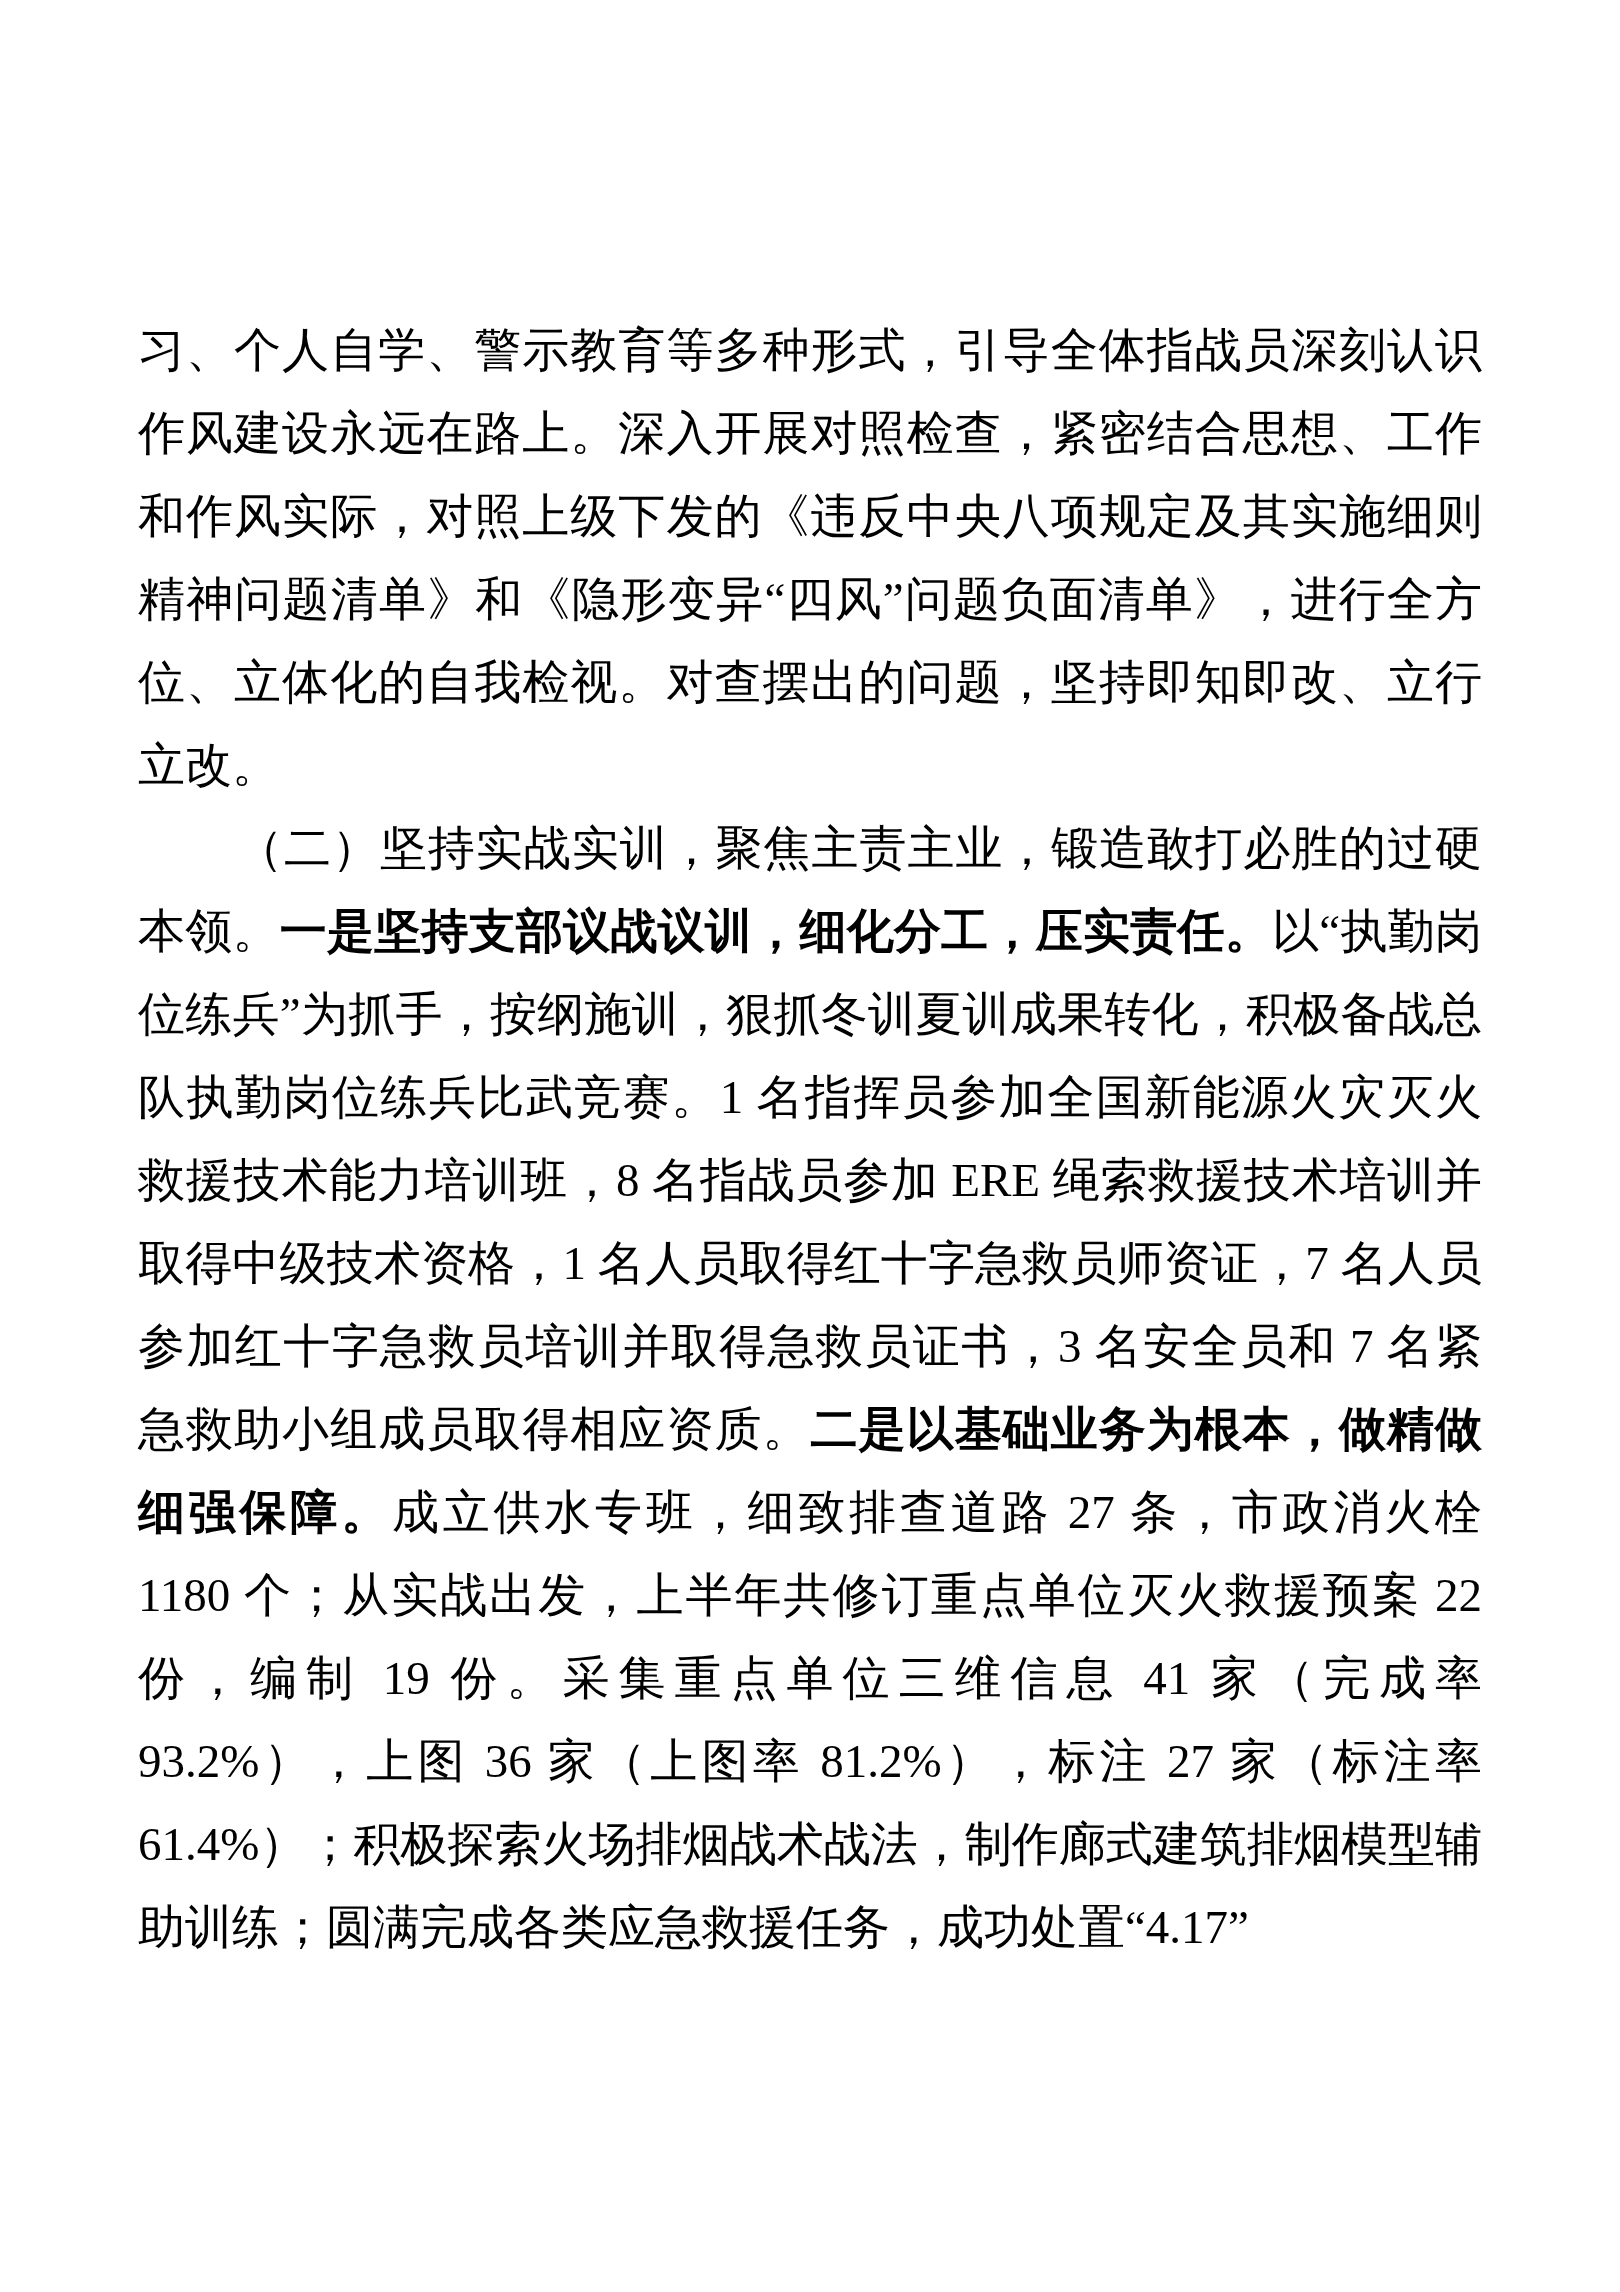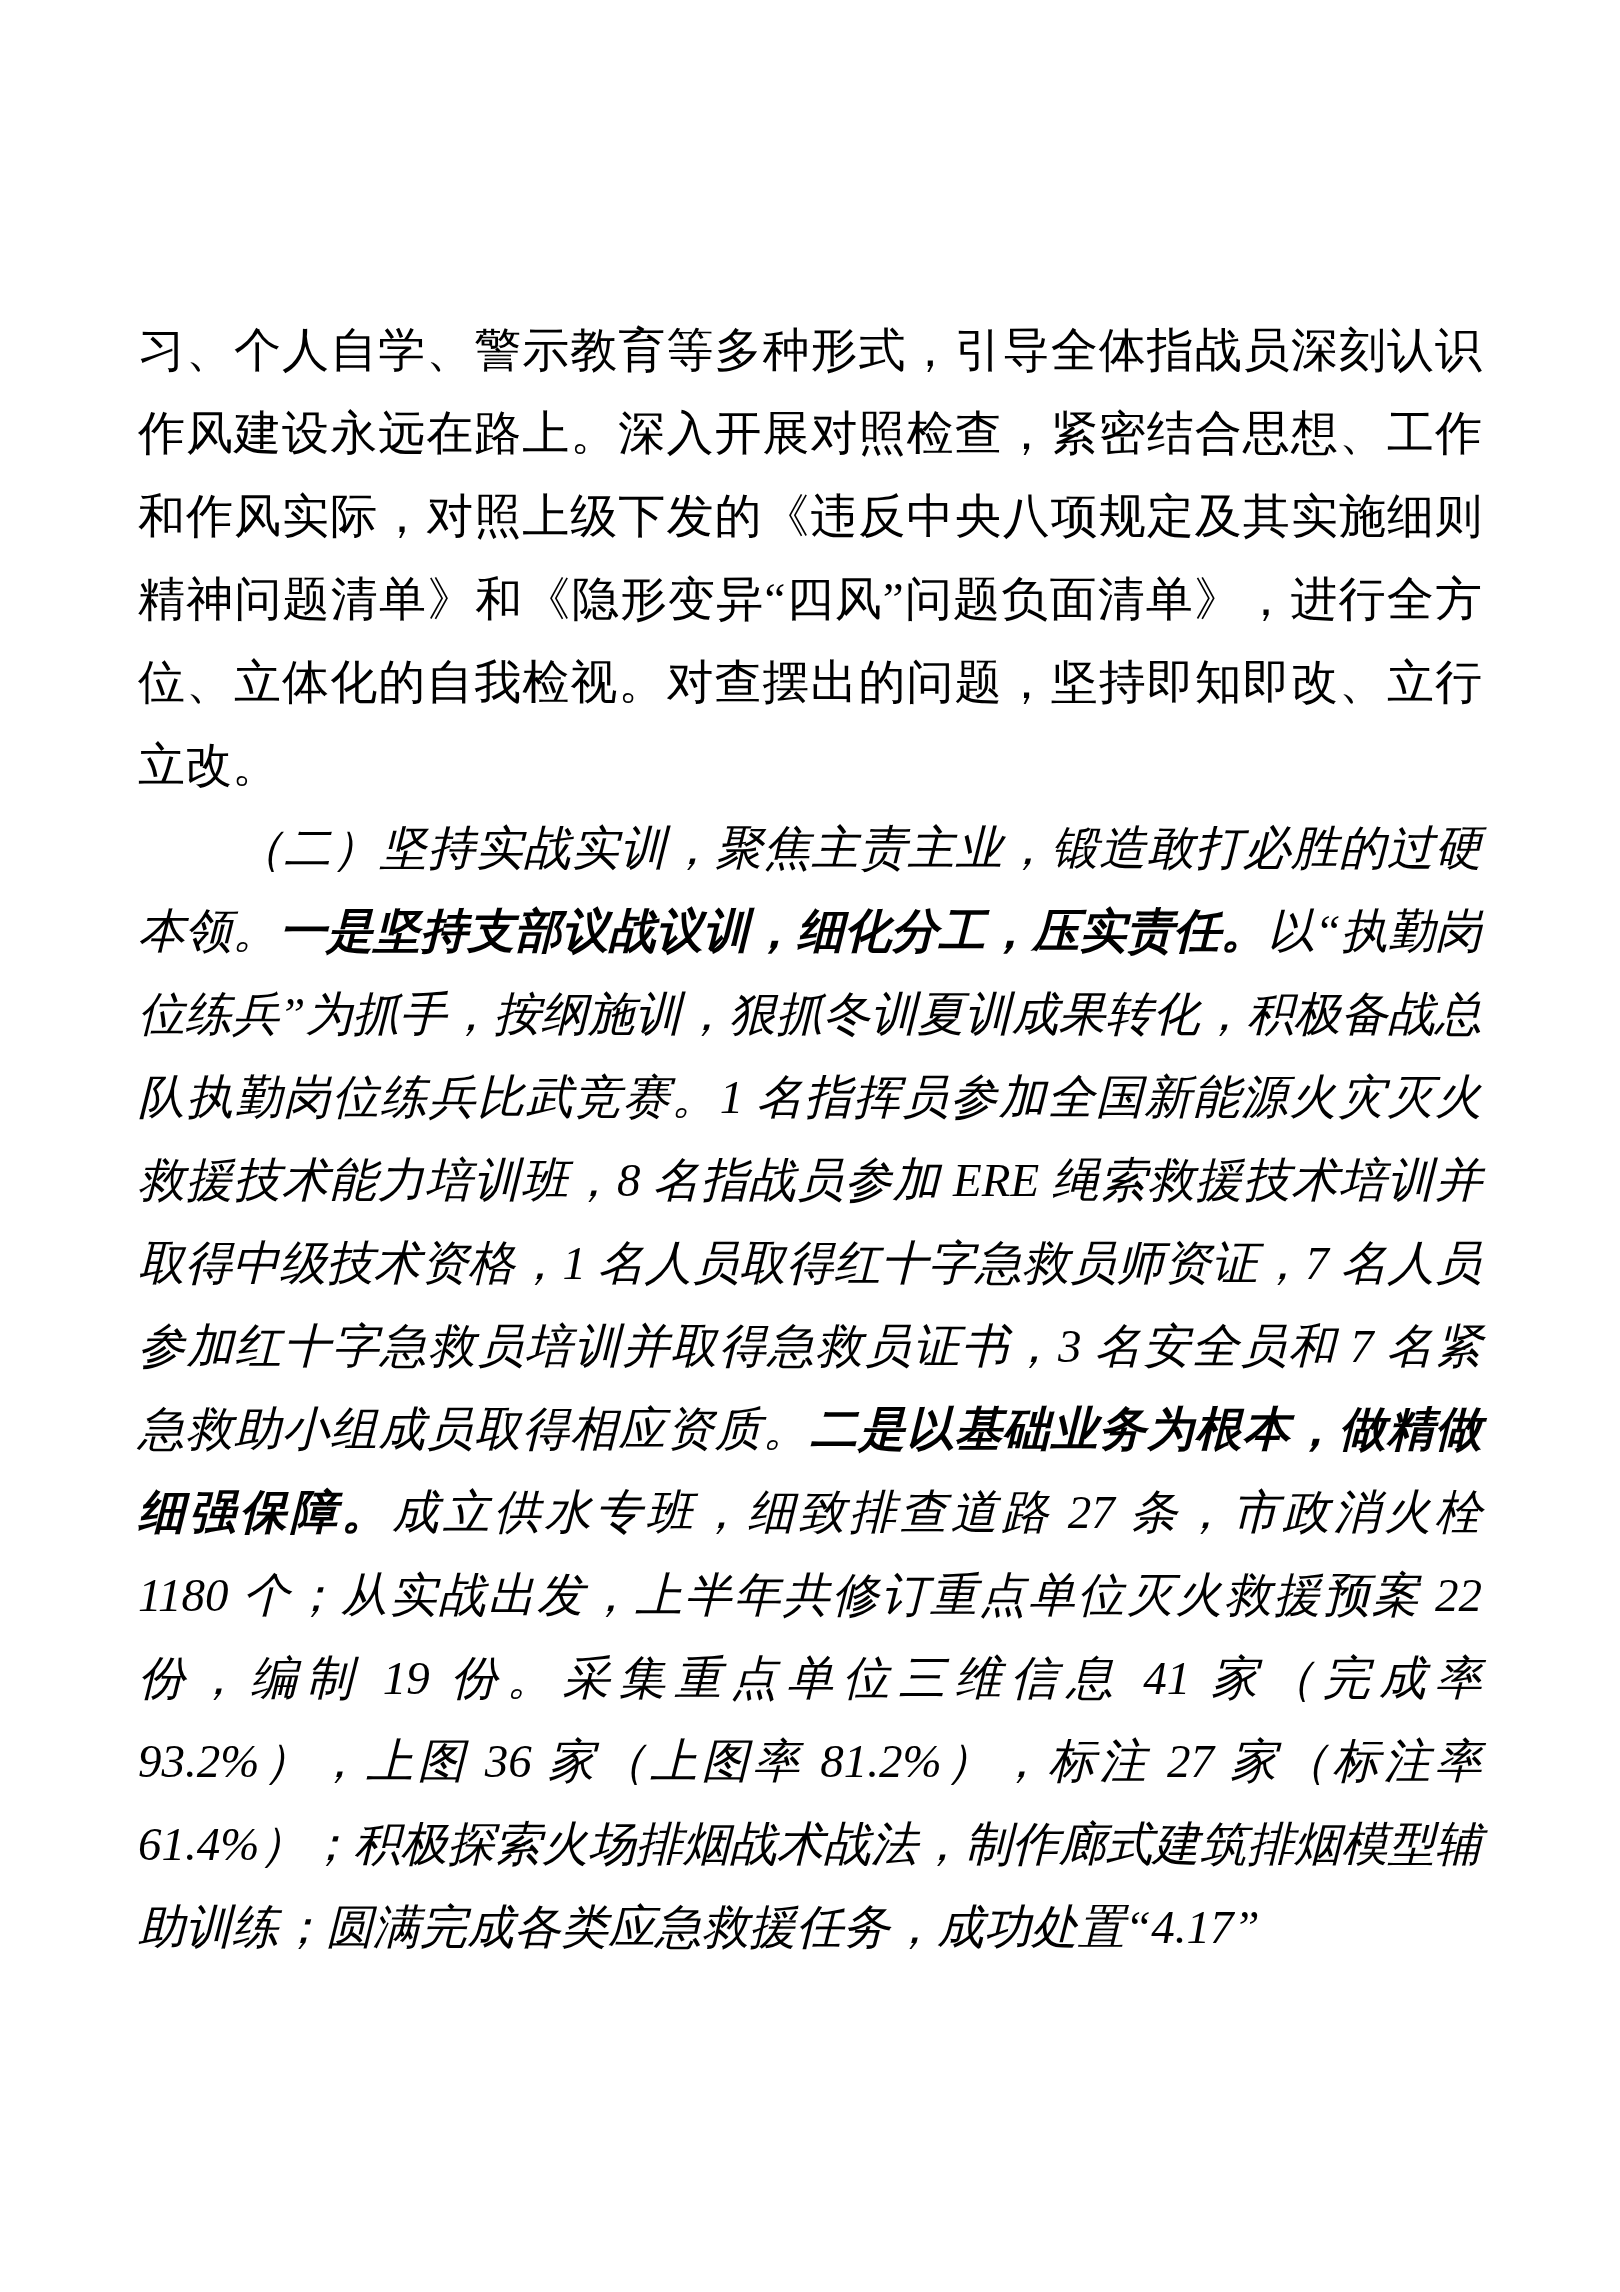--- a/index.html
+++ b/index.html
@@ -26,21 +26,20 @@
     line-height: 83px;
     text-align: justify;
     text-justify: inter-ideograph;
   }
   .para {
     margin: 0;
     padding: 0;
   }
   .para.indent {
     text-indent: 98px;
-    font-style: italic;
   }
   .run {
     font-weight: normal;
   }
   .run.bold {
     font-weight: bold;
   }
 </style>
 </head>
 <body>

